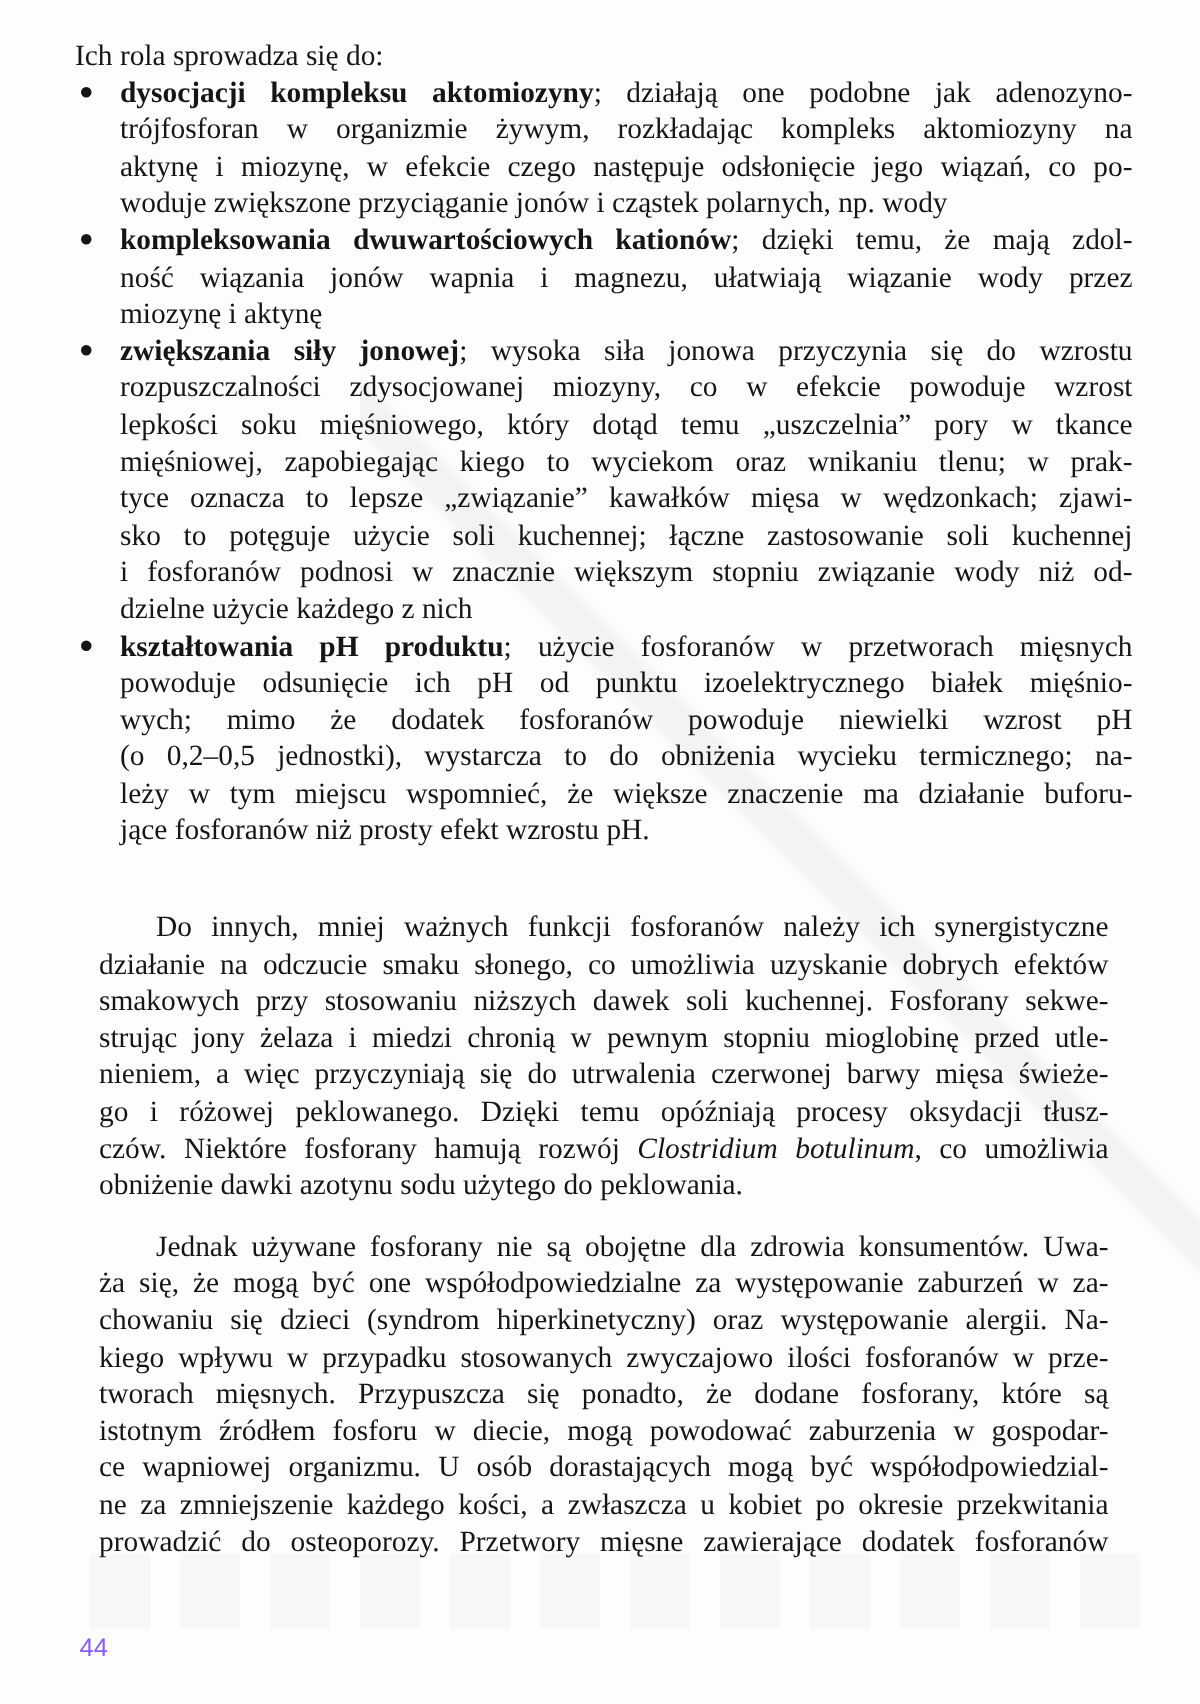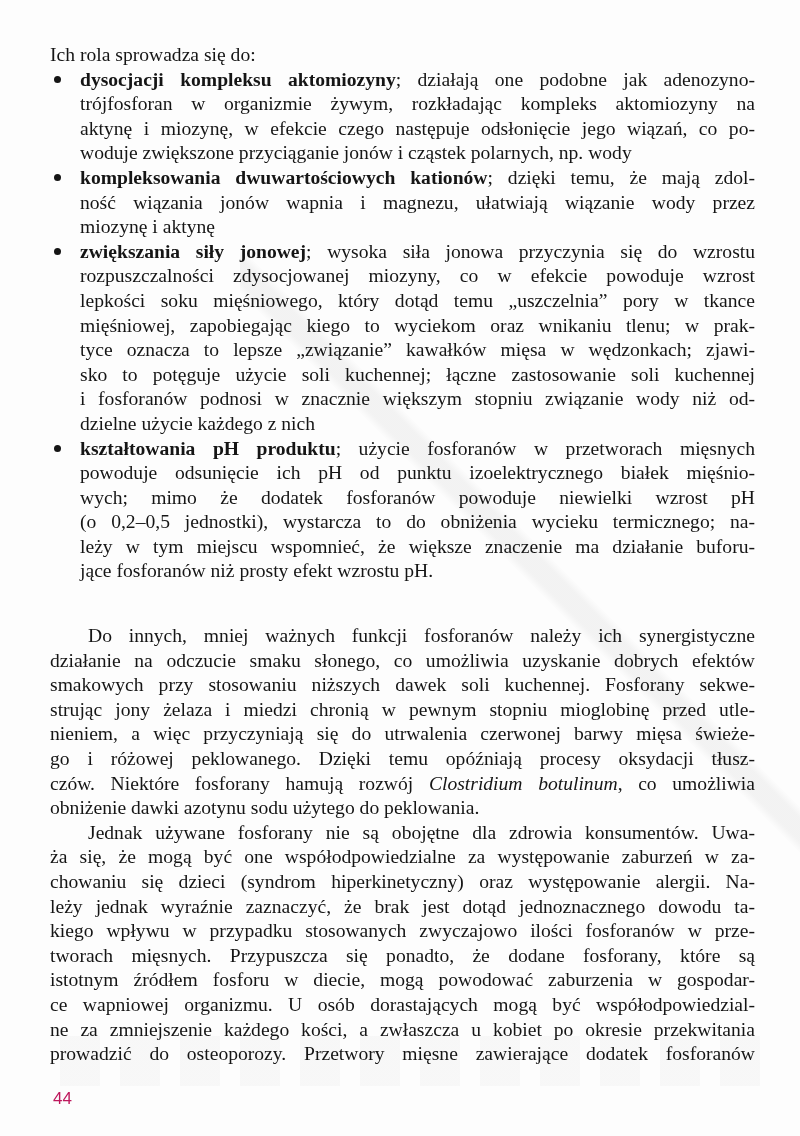--- a/index.html
+++ b/index.html
@@ -6,48 +6,48 @@
   body {
     width: 800px; height: 1136px;
     background: #fdfdfd;
     position: relative;
     overflow: hidden;
     font-family: "Liberation Serif", "DejaVu Serif", serif;
     color: #151515;
   }
   .page {
     position: absolute;
-    left: 50px; top: 43px;
+    left: 50px; top: 26px;
     width: 705px;
     font-size: 19.6px;
     line-height: 24.6px;
   }
   .line { display: block; white-space: nowrap; text-align: justify; text-align-last: justify; }
   .line.last { text-align-last: left; }
   .intro { margin: 0; }
   ul.bullets { list-style: none; margin: 0; padding: 0; }
   ul.bullets li { position: relative; padding-left: 30px; }
   .bullet {
     position: absolute; left: 2px; top: 0;
     width: 10px; text-align: center;
   }
   .bullet::before {
     content: ""; display: inline-block;
     width: 7px; height: 7px; border-radius: 50%;
     background: #151515; vertical-align: middle;
     margin-top: -3px;
   }
   b { font-weight: bold; }
-  .para { margin: 0; }
+  .para { margin: 16px; }
   .para.first-gap { margin-top: 40px; }
   .para .line.first-ind { padding-left: 38px; }
   .page-number {
     position: absolute; left: 53px; top: 1089px;
     font-family: "Liberation Sans", "DejaVu Sans", sans-serif;
-    font-size: 17px; color: #be185d;
+    font-size: 17px; color: #8b5cf6;
   }
   .watermark-band {
     position: absolute; left: 60px; top: 1036px; width: 700px; height: 50px;
     background: repeating-linear-gradient(90deg, rgba(200,200,200,0.10) 0 40px, rgba(200,200,200,0.0) 40px 60px);
     pointer-events: none;
   }
   .watermark-diag {
     position: absolute; left: 240px; top: 240px; width: 560px; height: 620px;
     background: linear-gradient(45deg, transparent 48%, rgba(150,150,150,0.10) 49%, rgba(150,150,150,0.10) 51%, transparent 52%);
     pointer-events: none;
@@ -109,21 +109,20 @@
     <span class="line">nieniem, a więc przyczyniają się do utrwalenia czerwonej barwy mięsa świeże-</span>
     <span class="line">go i różowej peklowanego. Dzięki temu opóźniają procesy oksydacji tłusz-</span>
     <span class="line"><span>czów. Niektóre fosforany hamują rozwój </span><em>Clostridium botulinum</em><span>, co umożliwia</span></span>
     <span class="line last">obniżenie dawki azotynu sodu użytego do peklowania.</span>
   </p>
 
   <p class="para">
     <span class="line first-ind">Jednak używane fosforany nie są obojętne dla zdrowia konsumentów. Uwa-</span>
     <span class="line">ża się, że mogą być one współodpowiedzialne za występowanie zaburzeń w za-</span>
     <span class="line">chowaniu się dzieci (syndrom hiperkinetyczny) oraz występowanie alergii. Na-</span>
-    <span class="line">leży jednak wyraźnie zaznaczyć, że brak jest dotąd jednoznacznego dowodu ta-</span>
     <span class="line">kiego wpływu w przypadku stosowanych zwyczajowo ilości fosforanów w prze-</span>
     <span class="line">tworach mięsnych. Przypuszcza się ponadto, że dodane fosforany, które są</span>
     <span class="line">istotnym źródłem fosforu w diecie, mogą powodować zaburzenia w gospodar-</span>
     <span class="line">ce wapniowej organizmu. U osób dorastających mogą być współodpowiedzial-</span>
     <span class="line">ne za zmniejszenie każdego kości, a zwłaszcza u kobiet po okresie przekwitania</span>
     <span class="line">prowadzić do osteoporozy. Przetwory mięsne zawierające dodatek fosforanów</span>
   </p>
 </div>
 
 <div class="page-number">44</div>

